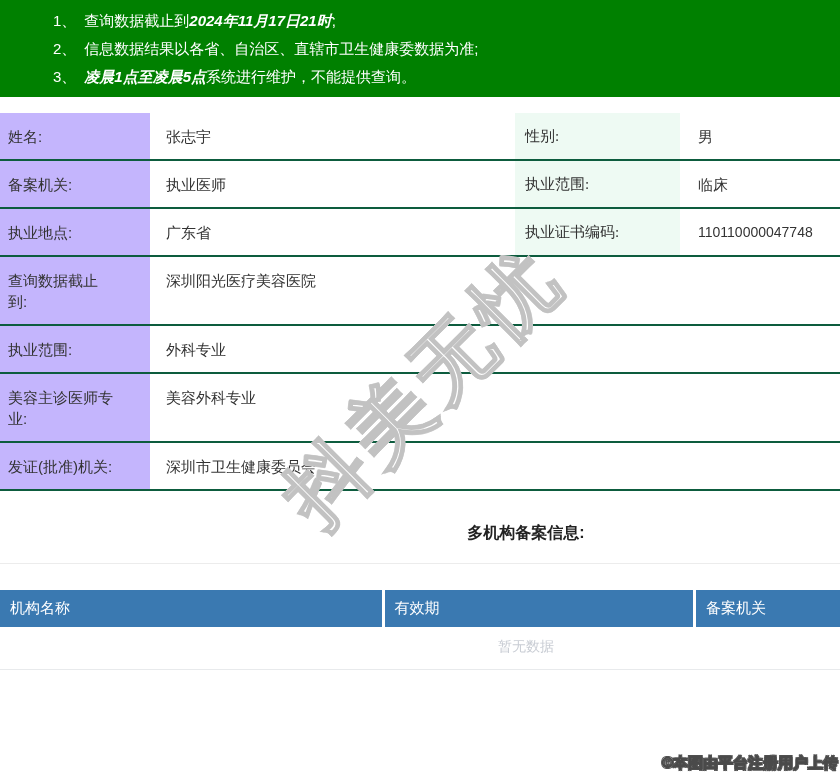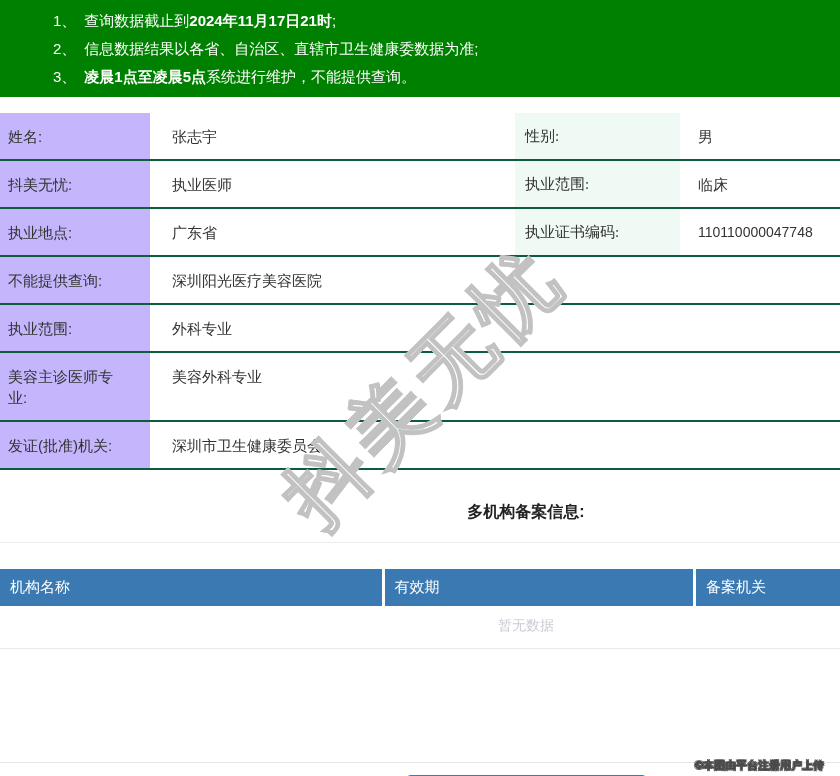--- a/index.html
+++ b/index.html
@@ -13,37 +13,37 @@
 
   
   .banner {
     background: #008000; color: #fff;
     height: 97px; box-sizing: border-box;
     padding: 7px 0 0 53px;
     font-size: 15px; line-height: 28px;
   }
   .banner .ln { white-space: nowrap; }
   .banner .num { margin-right: 8px; }
-  .banner b { font-weight: bold; }
+  .banner b { font-weight: bold; font-style: italic; }
 
   
   .info-table {
     width: 1052px; border-collapse: collapse; margin-top: 16px;
     font-size: 15px; table-layout: fixed;
   }
   .info-table td {
     border-bottom: 2px solid #0d5c3e;
     vertical-align: top; line-height: 21px;
     padding: 13px 8px 12px 8px;
   }
   td.lbl {
     width: 150px; background: #c4b5fd;
     padding: 13px 34px 12px 8px; box-sizing: border-box;
   }
-  td.val1 { width: 365px; padding-left: 22px; box-sizing: border-box; }
+  td.val1 { width: 365px; padding-left: 16px; box-sizing: border-box; }
   td.lbl2 {
     width: 165px; background: #eefaf3;
     padding-left: 10px; box-sizing: border-box; font-family: Liberation Serif, serif;
   }
   td.val2 { padding-left: 18px; }
   td.num { font-size: 14px; letter-spacing: 0; }
 
   
   .section-title {
     width: 1052px; text-align: center;
@@ -85,22 +85,22 @@
     position: absolute; left: 425px; top: 388px; z-index: 50;
     transform: translate(-50%, -50%) rotate(-45deg);
     font-size: 80px; letter-spacing: 8px; white-space: nowrap;
     color: #fff; font-weight: bold;
     -webkit-text-stroke: 2px #c2c2c2;
     text-shadow: 1px 1px 0 #cfcfcf, -1px -1px 0 #cfcfcf,
                  1px -1px 0 #cfcfcf, -1px 1px 0 #cfcfcf;
     pointer-events: none;
   }
   .wm-corner {
-    position: absolute; right: 16px; bottom: 3px; z-index: 60;
-    font-size: 11px; font-weight: normal; white-space: nowrap;
+    position: absolute; right: 2px; bottom: 3px; z-index: 60;
+    font-size: 15px; font-weight: bold; white-space: nowrap;
     color: #fff;
     -webkit-text-stroke: 1px #4a4a4a;
     text-shadow: 1px 1px 0 #555, -1px -1px 0 #555,
                  1px -1px 0 #555, -1px 1px 0 #555;
     pointer-events: none;
   }
 </style>
 </head>
 <body>
 
@@ -114,33 +114,33 @@
 
   <table class="info-table">
     <tbody>
         <tr>
       <td class="lbl">姓名:</td>
       <td class="val1">张志宇</td>
       <td class="lbl2">性别:</td>
       <td class="val2">男</td>
     </tr>
     <tr>
-      <td class="lbl">抖美无忧:</td>
+      <td class="lbl">备案机关:</td>
       <td class="val1">执业医师</td>
       <td class="lbl2">执业范围:</td>
       <td class="val2">临床</td>
     </tr>
     <tr>
       <td class="lbl">执业地点:</td>
       <td class="val1">广东省</td>
       <td class="lbl2">执业证书编码:</td>
       <td class="val2 num">110110000047748</td>
     </tr>
     <tr>
-      <td class="lbl">不能提供查询:</td>
+      <td class="lbl">查询数据截止到:</td>
       <td class="val1" colspan="3">深圳阳光医疗美容医院</td>
     </tr>
     <tr>
       <td class="lbl">执业范围:</td>
       <td class="val1" colspan="3">外科专业</td>
     </tr>
     <tr>
       <td class="lbl">美容主诊医师专业:</td>
       <td class="val1" colspan="3">美容外科专业</td>
     </tr>

